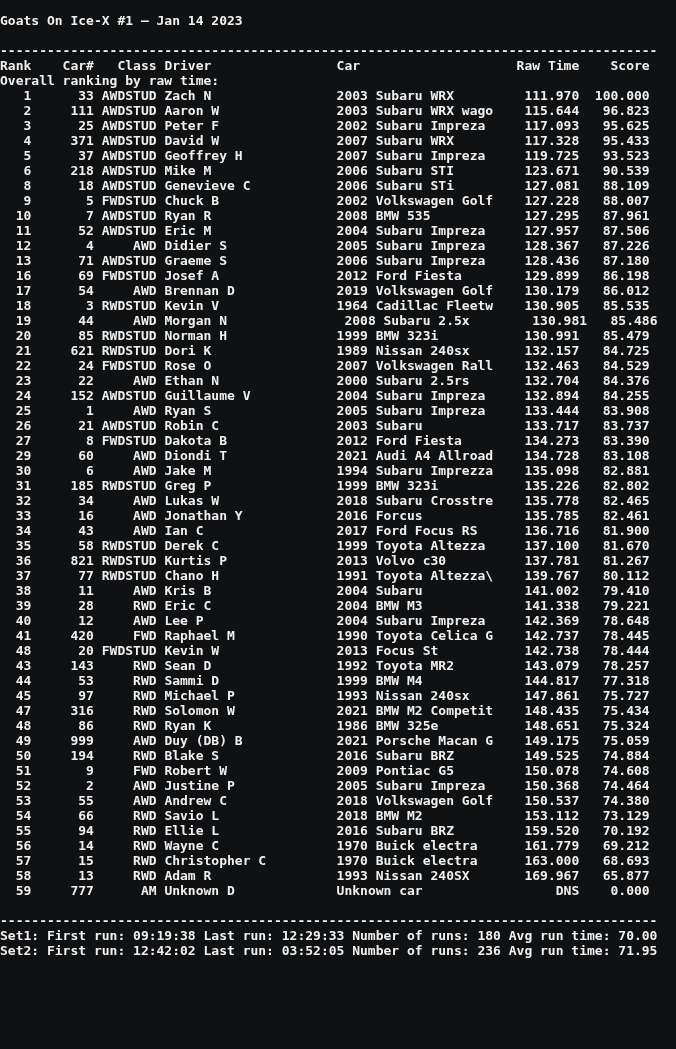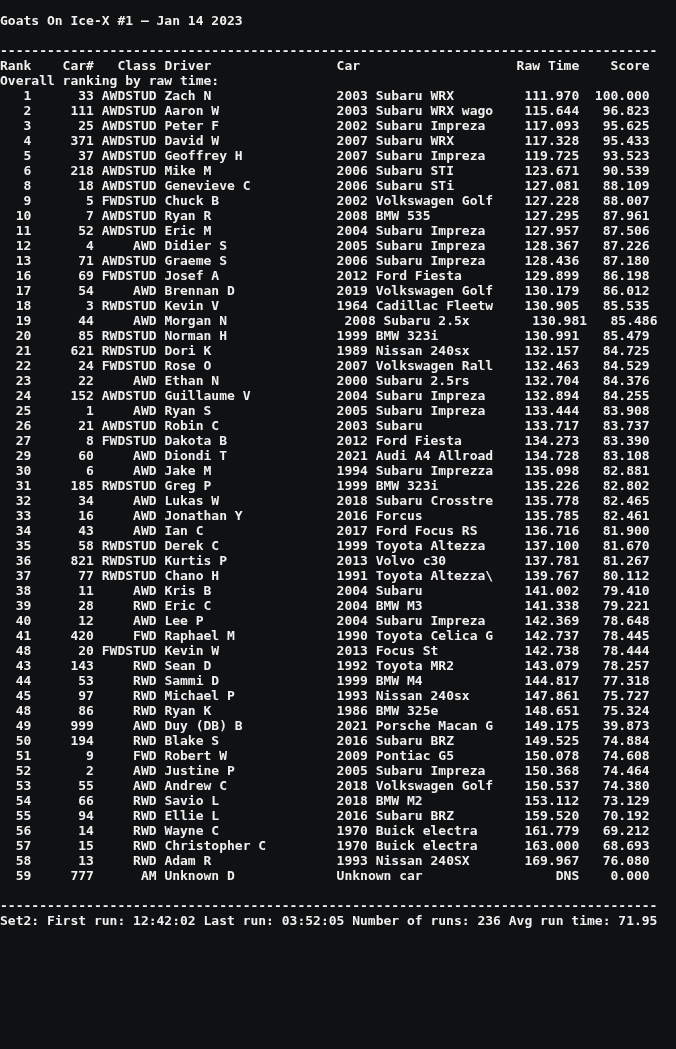--- a/index.html
+++ b/index.html
@@ -57,29 +57,31 @@
       <div class="row"><span>  36</span><span>     821</span><span> RWDSTUD</span><span> Kurtis P              </span><span>2013 Volvo c30      </span><span>    137.781</span><span>   81.267</span></div>
       <div class="row"><span>  37</span><span>      77</span><span> RWDSTUD</span><span> Chano H               </span><span>1991 Toyota Altezza\</span><span>    139.767</span><span>   80.112</span></div>
       <div class="row"><span>  38</span><span>      11</span><span>     AWD</span><span> Kris B                </span><span>2004 Subaru         </span><span>    141.002</span><span>   79.410</span></div>
       <div class="row"><span>  39</span><span>      28</span><span>     RWD</span><span> Eric C                </span><span>2004 BMW M3         </span><span>    141.338</span><span>   79.221</span></div>
       <div class="row"><span>  40</span><span>      12</span><span>     AWD</span><span> Lee P                 </span><span>2004 Subaru Impreza </span><span>    142.369</span><span>   78.648</span></div>
       <div class="row"><span>  41</span><span>     420</span><span>     FWD</span><span> Raphael M             </span><span>1990 Toyota Celica G</span><span>    142.737</span><span>   78.445</span></div>
       <div class="row"><span>  48</span><span>      20</span><span> FWDSTUD</span><span> Kevin W               </span><span>2013 Focus St       </span><span>    142.738</span><span>   78.444</span></div>
       <div class="row"><span>  43</span><span>     143</span><span>     RWD</span><span> Sean D                </span><span>1992 Toyota MR2     </span><span>    143.079</span><span>   78.257</span></div>
       <div class="row"><span>  44</span><span>      53</span><span>     RWD</span><span> Sammi D               </span><span>1999 BMW M4         </span><span>    144.817</span><span>   77.318</span></div>
       <div class="row"><span>  45</span><span>      97</span><span>     RWD</span><span> Michael P             </span><span>1993 Nissan 240sx   </span><span>    147.861</span><span>   75.727</span></div>
+      <div class="row"><span>  47</span><span>     316</span><span>     RWD</span><span> Solomon W             </span><span>2021 BMW M2 Competit</span><span>    148.435</span><span>   75.434</span></div>
       <div class="row"><span>  48</span><span>      86</span><span>     RWD</span><span> Ryan K                </span><span>1986 BMW 325e       </span><span>    148.651</span><span>   75.324</span></div>
-      <div class="row"><span>  49</span><span>     999</span><span>     AWD</span><span> Duy (DB) B            </span><span>2021 Porsche Macan G</span><span>    149.175</span><span>   39.873</span></div>
+      <div class="row"><span>  49</span><span>     999</span><span>     AWD</span><span> Duy (DB) B            </span><span>2021 Porsche Macan G</span><span>    149.175</span><span>   75.059</span></div>
       <div class="row"><span>  50</span><span>     194</span><span>     RWD</span><span> Blake S               </span><span>2016 Subaru BRZ     </span><span>    149.525</span><span>   74.884</span></div>
       <div class="row"><span>  51</span><span>       9</span><span>     FWD</span><span> Robert W              </span><span>2009 Pontiac G5     </span><span>    150.078</span><span>   74.608</span></div>
       <div class="row"><span>  52</span><span>       2</span><span>     AWD</span><span> Justine P             </span><span>2005 Subaru Impreza </span><span>    150.368</span><span>   74.464</span></div>
       <div class="row"><span>  53</span><span>      55</span><span>     AWD</span><span> Andrew C              </span><span>2018 Volkswagen Golf</span><span>    150.537</span><span>   74.380</span></div>
       <div class="row"><span>  54</span><span>      66</span><span>     RWD</span><span> Savio L               </span><span>2018 BMW M2         </span><span>    153.112</span><span>   73.129</span></div>
       <div class="row"><span>  55</span><span>      94</span><span>     RWD</span><span> Ellie L               </span><span>2016 Subaru BRZ     </span><span>    159.520</span><span>   70.192</span></div>
       <div class="row"><span>  56</span><span>      14</span><span>     RWD</span><span> Wayne C               </span><span>1970 Buick electra  </span><span>    161.779</span><span>   69.212</span></div>
       <div class="row"><span>  57</span><span>      15</span><span>     RWD</span><span> Christopher C         </span><span>1970 Buick electra  </span><span>    163.000</span><span>   68.693</span></div>
-      <div class="row"><span>  58</span><span>      13</span><span>     RWD</span><span> Adam R                </span><span>1993 Nissan 240SX   </span><span>    169.967</span><span>   76.080</span></div>
+      <div class="row"><span>  58</span><span>      13</span><span>     RWD</span><span> Adam R                </span><span>1993 Nissan 240SX   </span><span>    169.967</span><span>   65.877</span></div>
       <div class="row"><span>  59</span><span>     777</span><span>      AM</span><span> Unknown D             </span><span>Unknown car         </span><span>        DNS</span><span>    0.000</span></div>
     </div>
   <div class="line"></div>
   <div class="line">------------------------------------------------------------------------------------</div>
+  <div class="line">Set1: First run: 09:19:38 Last run: 12:29:33 Number of runs: 180 Avg run time: 70.00</div>
   <div class="line">Set2: First run: 12:42:02 Last run: 03:52:05 Number of runs: 236 Avg run time: 71.95</div>
 </div>
 
 </body></html>

